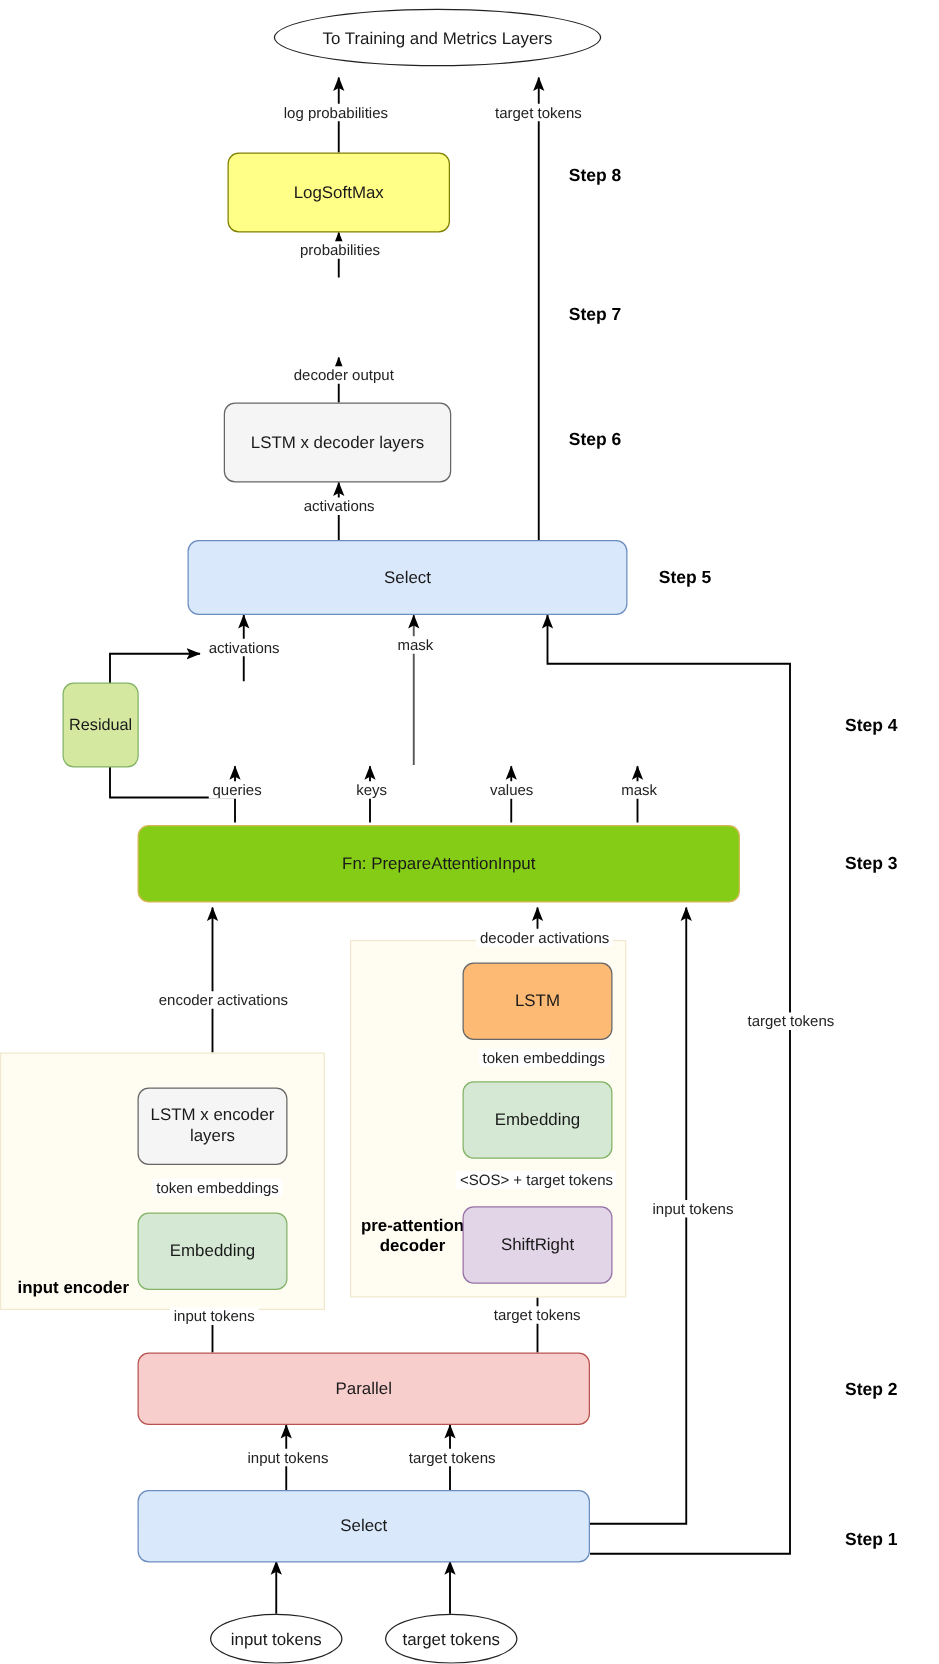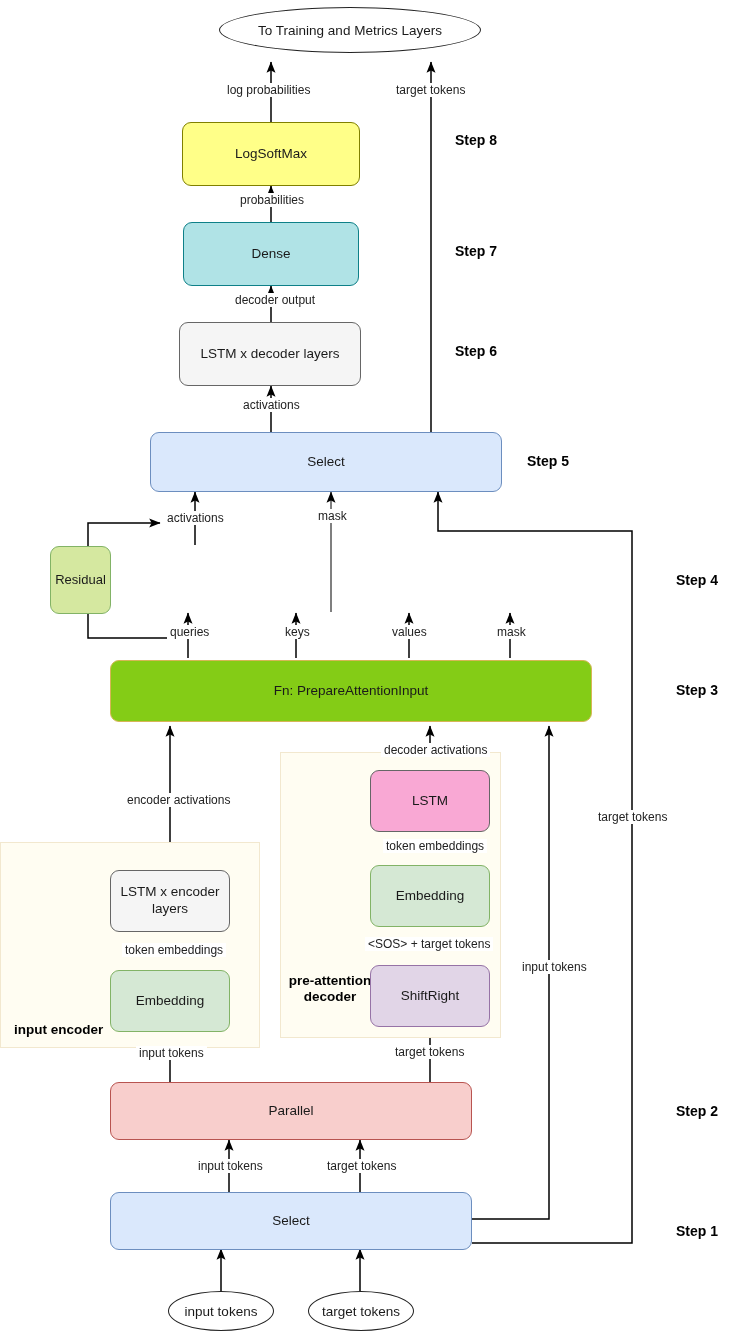--- a/index.html
+++ b/index.html
@@ -149,36 +149,35 @@
 decoder</div>
 
   <div class="ellipse" style="left:219px;top:7px;width:262px;height:46px;">To Training and Metrics Layers</div>
 
   <div class="ellipse" style="left:168px;top:1291px;width:106px;height:40px;">input tokens</div>
 
   <div class="ellipse" style="left:308px;top:1291px;width:106px;height:40px;">target tokens</div>
 
   <div class="node" style="left:182px;top:122px;width:178px;height:64px;background:#ffff88;border:1.4px solid #808000;">LogSoftMax</div>
 
-  <div class="node" style="left:183px;top:222px;width:176px;height:64px;background:#b0e3e6;border:1.4px solid #0e8088;">Dense</div>
 
   <div class="node" style="left:179px;top:322px;width:182px;height:64px;background:#f5f5f5;border:1.4px solid #666666;">LSTM x decoder layers</div>
 
   <div class="node" style="left:150px;top:432px;width:352px;height:60px;background:#dae8fc;border:1.4px solid #6c8ebf;">Select</div>
 
   <div class="node small" style="left:50px;top:546px;width:61px;height:68px;background:#d5e8a0;border:1.4px solid #82b366;">Residual</div>
 
 
   <div class="node" style="left:110px;top:660px;width:482px;height:62px;background:#84cc16;border:1.4px solid #d6b656;">Fn: PrepareAttentionInput</div>
 
   <div class="node" style="left:110px;top:870px;width:120px;height:62px;background:#f5f5f5;border:1.4px solid #666666;">LSTM x encoder layers</div>
 
   <div class="node" style="left:110px;top:970px;width:120px;height:62px;background:#d5e8d4;border:1.4px solid #82b366;">Embedding</div>
 
-  <div class="node" style="left:370px;top:770px;width:120px;height:62px;background:#f9a8d4;border:1.4px solid #666666;">LSTM</div>
+  <div class="node" style="left:370px;top:770px;width:120px;height:62px;background:#fdba74;border:1.4px solid #666666;">LSTM</div>
 
   <div class="node" style="left:370px;top:865px;width:120px;height:62px;background:#d5e8d4;border:1.4px solid #82b366;">Embedding</div>
 
   <div class="node" style="left:370px;top:965px;width:120px;height:62px;background:#e1d5e7;border:1.4px solid #9673a6;">ShiftRight</div>
 
   <div class="node" style="left:110px;top:1082px;width:362px;height:58px;background:#f8cecc;border:1.4px solid #b85450;">Parallel</div>
 
   <div class="node" style="left:110px;top:1192px;width:362px;height:58px;background:#dae8fc;border:1.4px solid #6c8ebf;">Select</div>
 
   <div class="elabel" style="left:224px;top:83px;">log probabilities</div>

